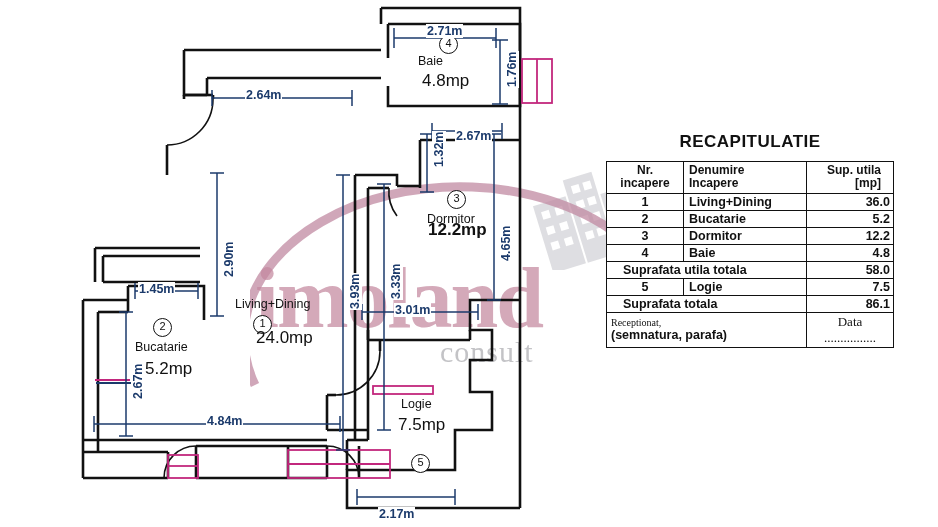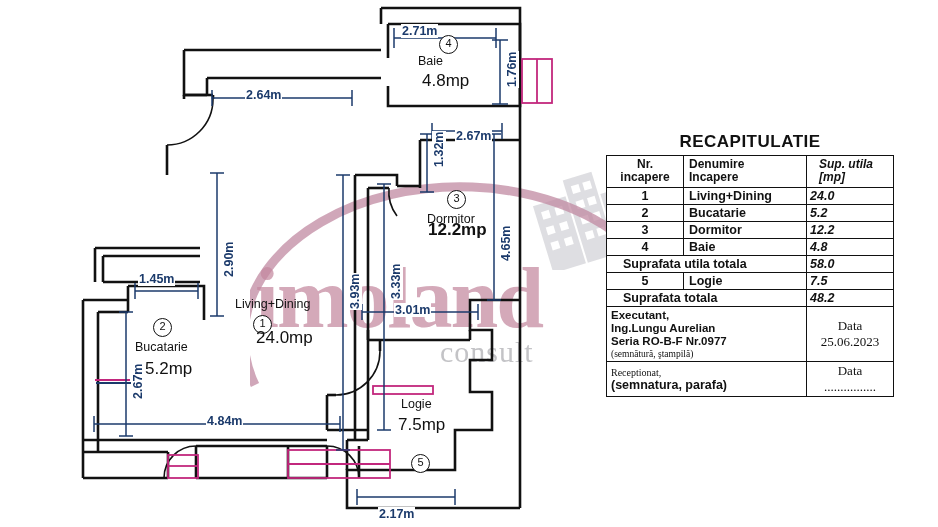--- a/index.html
+++ b/index.html
@@ -24,27 +24,27 @@
   .rarea{font-size:17px;font-weight:400;}
   .dim{position:absolute;font-family:"Liberation Sans",sans-serif;font-size:12.5px;
        font-weight:700;color:#1b3a6b;white-space:nowrap;background:#fff;padding:0 1px;}
   .dimv{transform-origin:0 0;transform:rotate(-90deg);}
   .numcircle{position:absolute;width:17px;height:17px;border:1.4px solid #111;border-radius:50%;
              font-size:11px;line-height:15px;text-align:center;color:#111;background:#fff;font-weight:400;}
 
   
   #recap{position:absolute;left:606px;top:132px;width:288px;}
   #recap-title{text-align:center;font-family:"Liberation Sans",sans-serif;font-size:17px;
-               font-weight:700;letter-spacing:.5px;color:#111;margin-bottom:3px;}
+               font-weight:700;letter-spacing:.5px;color:#111;margin-bottom:9px;}
   table{border-collapse:collapse;width:100%;background:#fff;}
   td,th{border:1.6px solid #111;color:#111;font-family:"Liberation Sans",sans-serif;
         font-size:12.5px;font-weight:700;padding:1px 3px;}
   .c-nr{width:52px;text-align:center;}
   .c-den{text-align:left;padding-left:5px;}
-  .c-sup{width:62px;text-align:left;font-style:italic;}
+  .c-sup{width:62px;text-align:right;}
   th{font-size:12px;line-height:1.12;padding:2px 12px;text-align:center;}
   td.tot{text-align:left;padding-left:16px;}
   .foot{font-size:11.5px;font-weight:700;line-height:1.15;text-align:left;vertical-align:top;padding:2px 4px;}
   .foot .small{font-size:9.5px;font-weight:400;font-family:"Liberation Serif",serif;}
   .foot2{font-size:12.5px;font-weight:700;padding:2px 4px;}
   .dser{font-family:"Liberation Serif",serif;font-size:13px;font-weight:400;text-align:center;}
   .recep{font-family:"Liberation Serif",serif;font-size:10px;font-weight:400;}
 </style>
 </head>
 <body>
@@ -264,31 +264,31 @@
   <div class="lbl rarea" style="left:256px;top:328px;">24.0mp</div>
 
   <div class="numcircle" style="left:153px;top:318px;">2</div>
   <div class="lbl rname" style="left:135px;top:340px;">Bucatarie</div>
   <div class="lbl rarea" style="left:145px;top:359px;">5.2mp</div>
 
   <div class="numcircle" style="left:411px;top:454px;">5</div>
   <div class="lbl rname" style="left:401px;top:397px;">Logie</div>
   <div class="lbl rarea" style="left:398px;top:415px;">7.5mp</div>
 
-  <div class="dim" style="left:401px;top:24px;">2.71m</div>
+  <div class="dim" style="left:426px;top:24px;">2.71m</div>
   <div class="dim dimv" style="left:505px;top:88px;">1.76m</div>
   <div class="dim" style="left:245px;top:88px;">2.64m</div>
   <div class="dim" style="left:455px;top:129px;">2.67m</div>
   <div class="dim dimv" style="left:432px;top:168px;">1.32m</div>
   <div class="dim dimv" style="left:499px;top:262px;">4.65m</div>
   <div class="dim dimv" style="left:222px;top:278px;">2.90m</div>
   <div class="dim dimv" style="left:348px;top:310px;">3.93m</div>
   <div class="dim dimv" style="left:389px;top:300px;">3.33m</div>
   <div class="dim" style="left:394px;top:303px;">3.01m</div>
-  <div class="dim" style="left:138px;top:272px;">1.45m</div>
+  <div class="dim" style="left:138px;top:282px;">1.45m</div>
   <div class="dim dimv" style="left:131px;top:400px;">2.67m</div>
   <div class="dim" style="left:206px;top:414px;">4.84m</div>
   <div class="dim" style="left:378px;top:507px;">2.17m</div>
 
   <div id="recap">
     <div id="recap-title">RECAPITULATIE</div>
     <table>
       <tbody>
           <tr>
         <th class="c-nr">
@@ -301,21 +301,21 @@
         </th>
         <th class="c-sup">
           <div>Sup. utila</div>
           <div>[mp]</div>
         </th>
       </tr>
 
       <tr>
         <td class="c-nr">1</td>
         <td class="c-den">Living+Dining</td>
-        <td class="c-sup">24.0</td>
+        <td class="c-sup">36.0</td>
       </tr>
       <tr>
         <td class="c-nr">2</td>
         <td class="c-den">Bucatarie</td>
         <td class="c-sup">5.2</td>
       </tr>
       <tr>
         <td class="c-nr">3</td>
         <td class="c-den">Dormitor</td>
         <td class="c-sup">12.2</td>
@@ -332,35 +332,23 @@
       </tr>
 
       <tr>
         <td class="c-nr">5</td>
         <td class="c-den">Logie</td>
         <td class="c-sup">7.5</td>
       </tr>
 
       <tr>
         <td class="tot" colspan="2">Suprafata totala</td>
-        <td class="c-sup">48.2</td>
-      </tr>
-
-      <tr>
-        <td class="foot" colspan="2">
-          <div>Executant,</div>
-          <div>Ing.Lungu  Aurelian</div>
-          <div>Seria RO-B-F  Nr.0977</div>
-          <div class="small">(semnătură, ştampilă)</div>
-        </td>
-        <td class="dser">
-          <div>Data</div>
-          <div>25.06.2023</div>
-        </td>
-      </tr>
+        <td class="c-sup">86.1</td>
+      </tr>
+
 
       <tr>
         <td class="foot2" colspan="2">
           <div class="recep">Receptionat,</div>
           <div>(semnatura, parafa)</div>
         </td>
         <td class="dser">
           <div>Data</div>
           <div>................</div>
         </td>

